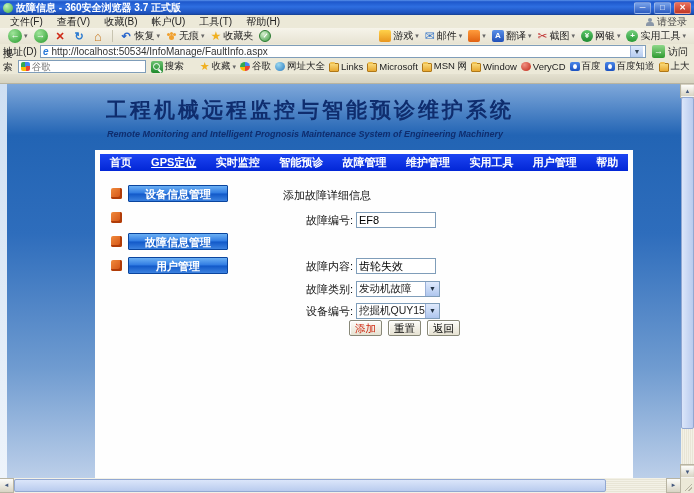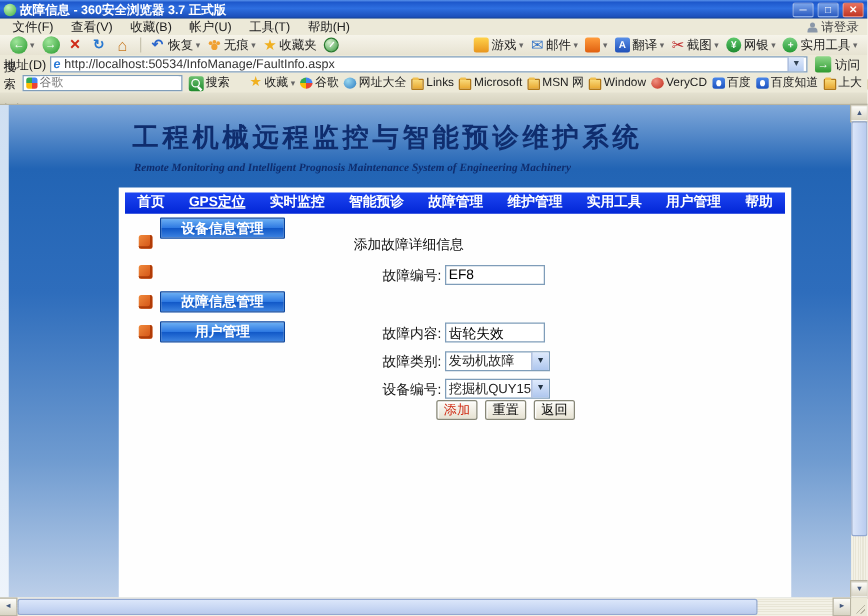--- a/index.html
+++ b/index.html
@@ -82,23 +82,23 @@
 .gcirc{border-radius:50%;background:conic-gradient(#4285f4 0 25%,#ea4335 0 50%,#fbbc05 0 75%,#34a853 0)}
 
 
 .gapstrip{position:absolute;left:0;top:74px;width:694px;height:10px;background:linear-gradient(180deg,#e4e1d0,#d6d2bf);border-bottom:1px solid #b8b4a0}
 
 
 .page{position:absolute;left:0;top:84px;width:681px;height:394px;overflow:hidden;
  background:linear-gradient(180deg,#7fa8da 0%,#2264b4 13%,#2e6dbc 38%,#6f9bd0 72%,#bccfe9 100%)}
 .left-strip{position:absolute;left:0;top:0;width:7px;height:100%;background:linear-gradient(180deg,#cfdff2,#eef4fb)}
 .page-title{position:absolute;left:106px;top:12px;font-family:"DejaVu Serif",serif;font-weight:bold;font-size:21px;color:#0f2d6e;letter-spacing:3px;white-space:nowrap}
-.page-subtitle{position:absolute;left:107px;top:45px;font-family:Liberation Serif, serif;font-style:italic;font-weight:bold;font-size:9px;color:#0f2d6e;white-space:nowrap}
+.page-subtitle{position:absolute;left:107px;top:45px;font-family:Liberation Sans, sans-serif;font-style:italic;font-weight:bold;font-size:9px;color:#0f2d6e;white-space:nowrap}
 .panel{position:absolute;left:95px;top:66px;width:538px;height:328px;background:#fefefe}
-.nav{position:absolute;left:5px;top:4px;width:528px;height:17px;display:flex;justify-content:space-around;
+.nav{position:absolute;left:5px;top:4px;width:528px;height:17px;display:flex;align-items:center;justify-content:space-around;
  background:linear-gradient(180deg,#1d45f2,#0226d6);color:#fff;font-weight:bold;font-size:11px}
 .nav-item{cursor:pointer;white-space:nowrap}
 .nav-item.underline{text-decoration:underline}
 
 .side-ico{position:absolute;left:16px;width:11px;height:11px;border-radius:2px;background:linear-gradient(135deg,#f08a3c,#cf4c10);box-shadow:inset -2px -2px 0 #b03c08}
 .side-btn{position:absolute;left:33px;width:100px;height:17px;line-height:17px;text-align:center;color:#fff;font-weight:bold;font-size:11px;
  background:linear-gradient(180deg,#6cb0f4 0%,#2f7ae2 48%,#1158c8 52%,#3c82e0 100%);border:1px solid #0a459e;border-radius:1px;cursor:pointer;white-space:nowrap}
 
 .form-heading{position:absolute;left:188px;top:38px;font-size:11px;color:#111;white-space:nowrap}
 .frow{position:absolute;left:180px;display:flex;align-items:center}
@@ -311,21 +311,21 @@
       <span class="nav-item">实时监控</span>
       <span class="nav-item">智能预诊</span>
       <span class="nav-item">故障管理</span>
       <span class="nav-item">维护管理</span>
       <span class="nav-item">实用工具</span>
       <span class="nav-item">用户管理</span>
       <span class="nav-item">帮助</span>
     </div>
 
     <span class="side-ico" style="top:38px"></span>
-    <div class="side-btn" style="top:24px">设备信息管理</div>
+    <div class="side-btn" style="top:35px">设备信息管理</div>
     <span class="side-ico" style="top:62px"></span>
     <span class="side-ico" style="top:86px"></span>
     <div class="side-btn" style="top:83px">故障信息管理</div>
     <span class="side-ico" style="top:110px"></span>
     <div class="side-btn" style="top:107px">用户管理</div>
 
     <div class="form-heading">添加故障详细信息</div>
 
     <div class="frow" style="top:62px">
       <span class="flabel">故障编号:</span>

